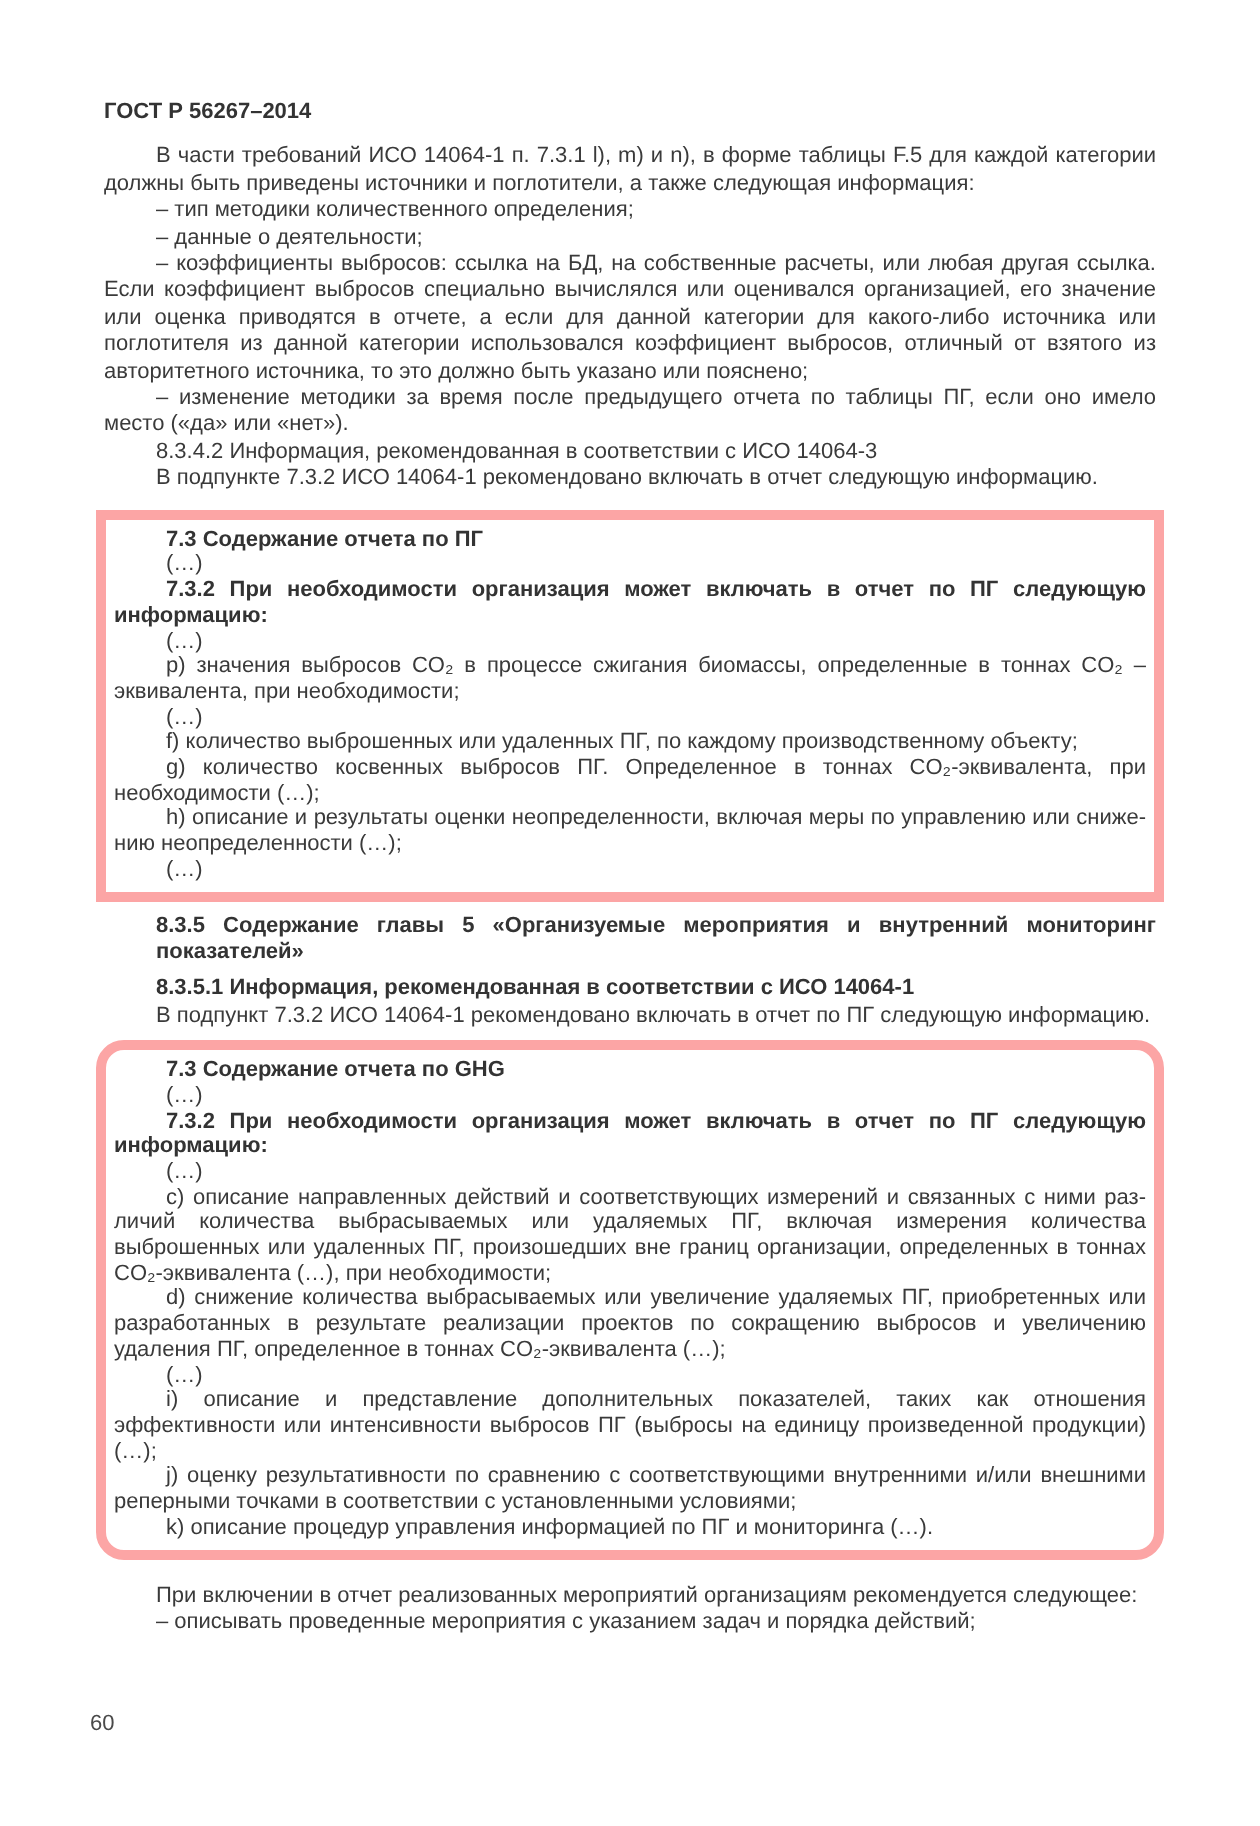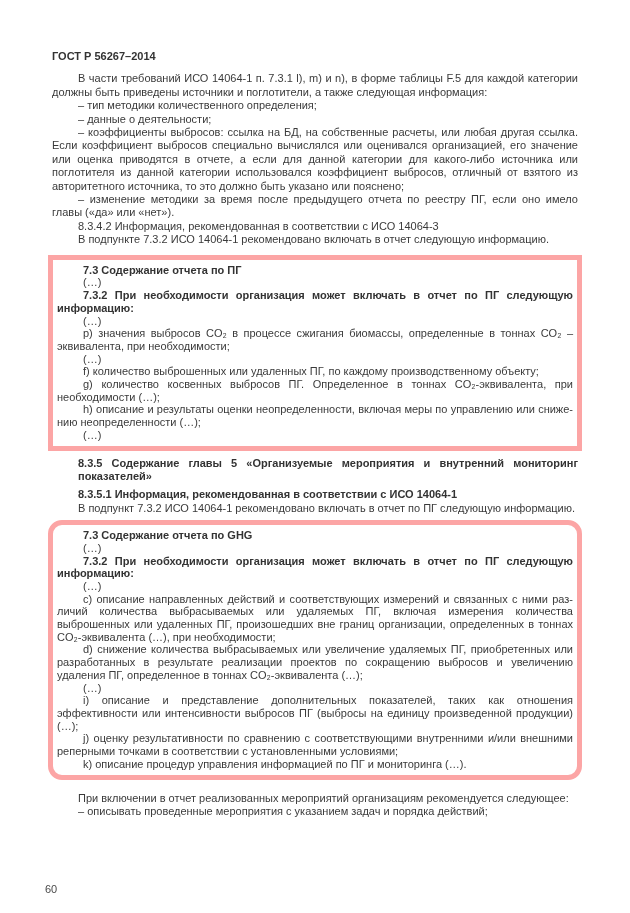--- a/index.html
+++ b/index.html
@@ -46,36 +46,36 @@
     color:#333333;
     text-align:justify;
     padding-left:26px;
     margin-top:6px;
   }
   .sub-835 { margin-top:5px; }
   .outro-start { margin-top:12px; }
   .page-number {
     position:absolute;
     left:45px;
-    top:883px;
+    top:856px;
     color:#4a4a4a;
   }
 </style>
 </head>
 <body>
 
 <div class="page">
 
   <div class="gost-header">ГОСТ Р 56267–2014</div>
 
   <p class="body-p first-after-header">В части требований ИСО 14064-1 п. 7.3.1 l), m) и n), в форме таблицы F.5 для каждой категории должны быть приведены источники и поглотители, а также следующая информация:</p>
   <p class="body-p">– тип методики количественного определения;</p>
   <p class="body-p">– данные о деятельности;</p>
   <p class="body-p">– коэффициенты выбросов: ссылка на БД, на собственные расчеты, или любая другая ссылка. Если коэффициент выбросов специально вычислялся или оценивался организацией, его значение или оценка приводятся в отчете, а если для данной категории для какого-либо источника или поглотителя из данной категории использовался коэффициент выбросов, отличный от взятого из авторитетного ис­точника, то это должно быть указано или пояснено;</p>
-  <p class="body-p">– изменение методики за время после предыдущего отчета по реестру ПГ, если оно имело главы («да» или «нет»).</p>
+  <p class="body-p">– изменение методики за время после предыдущего отчета по таблицы ПГ, если оно имело место («да» или «нет»).</p>
   <p class="body-p">8.3.4.2 Информация, рекомендованная в соответствии с ИСО 14064-3</p>
   <p class="body-p">В подпункте 7.3.2 ИСО 14064-1 рекомендовано включать в отчет следующую информацию.</p>
 
   <div class="quote-box box-pg">
     <p class="bold">7.3 Содержание отчета по ПГ</p>
     <p>(…)</p>
     <p class="bold">7.3.2 При необходимости организация может включать в отчет по ПГ следующую инфор­мацию:</p>
     <p>(…)</p>
     <p>p) значения выбросов CO₂ в процессе сжигания биомассы, определенные в тоннах CO₂ – экви­валента, при необходимости;</p>
     <p>(…)</p>

